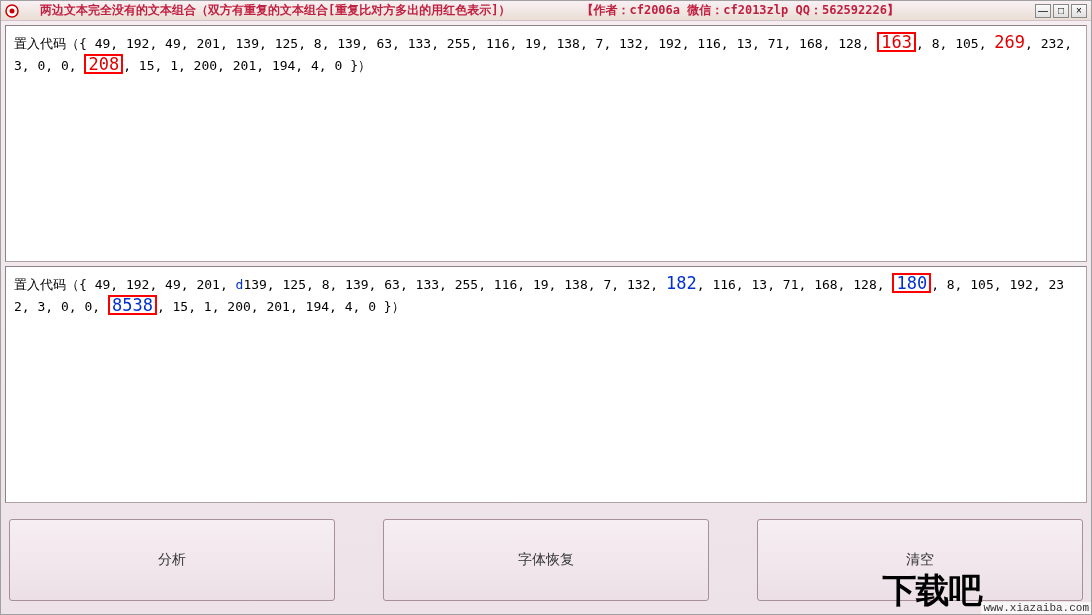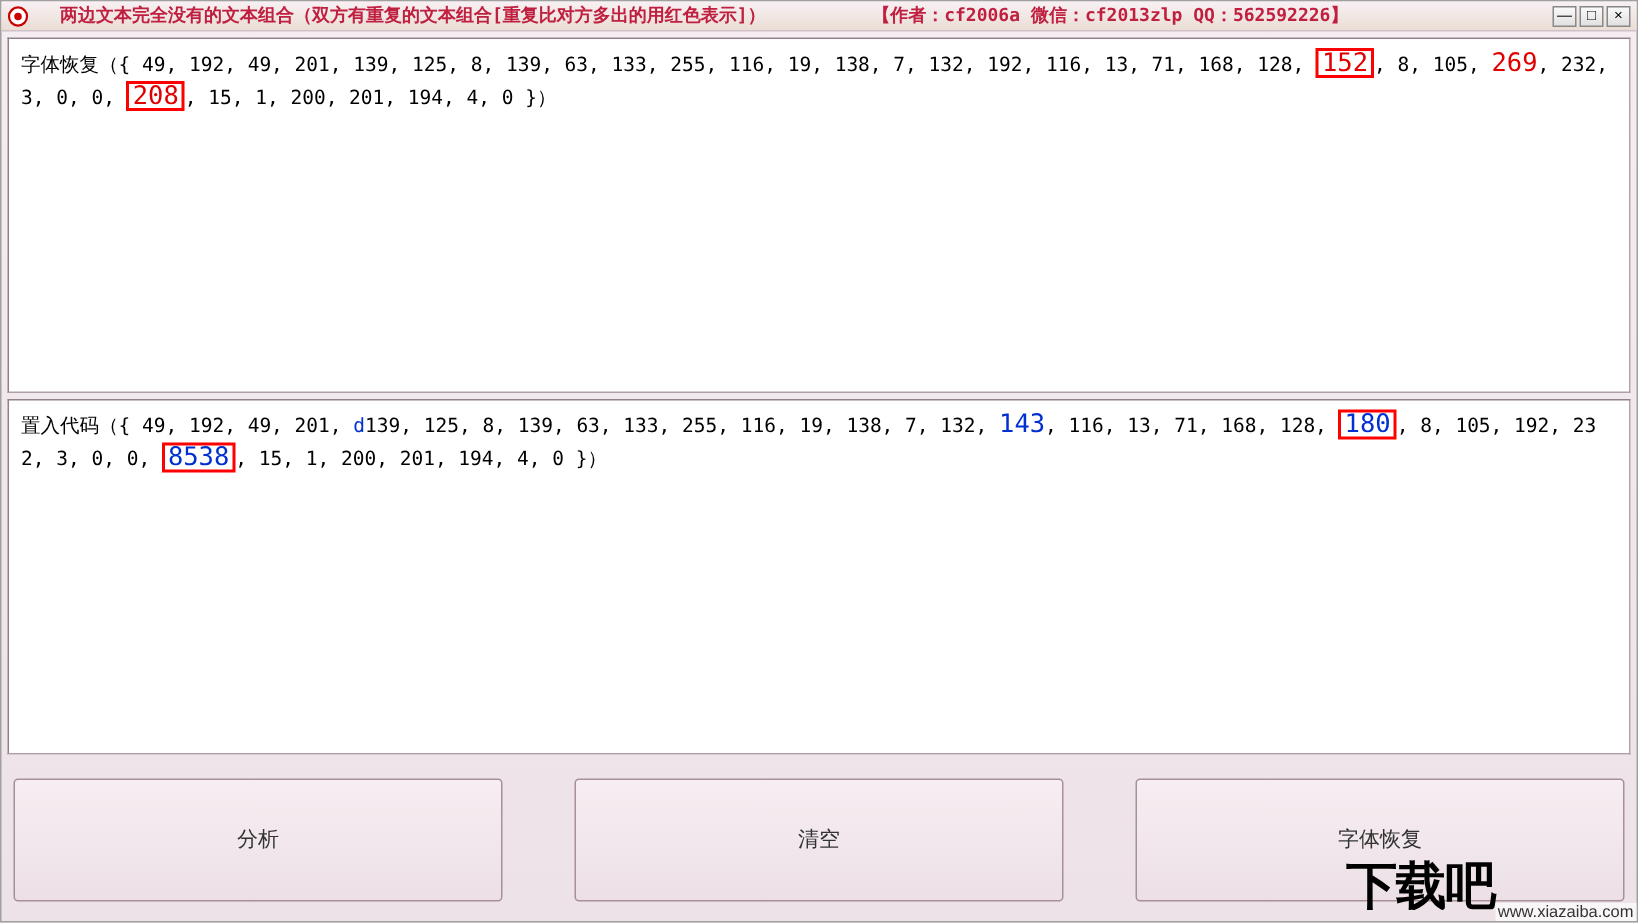--- a/index.html
+++ b/index.html
@@ -123,21 +123,21 @@
   font-weight: 900;
   color: #000;
   font-family: "SimHei", sans-serif;
   letter-spacing: -1px;
 }
 .wm-url {
   font-size: 11px;
   color: #333;
   background: rgba(255,255,255,0.7);
   padding: 0 2px;
-  font-family: Liberation Sans, sans-serif;
+  font-family: Liberation Mono, monospace;
 }
 </style>
 </head>
 <body>
 
 <div class="window">
   <div class="titlebar">
     <span class="titlebar-icon">
       <svg viewBox="0 0 14 14">
           <circle cx="7" cy="7" r="6" fill="#fff" stroke="#c00" stroke-width="1.5"></circle>
@@ -150,31 +150,31 @@
     <div class="wc-buttons">
       <div class="wc-btn">—</div>
       <div class="wc-btn">□</div>
       <div class="wc-btn">×</div>
     </div>
   </div>
 
   <div class="content">
 
     <div class="pane">
-      <span>字体恢复（{ 49, 192, 49, 201, 139, 125, 8, 139, 63, 133, 255, 116, 19, 138, 7, 132, 192, 116, 13, 71, 168, 128, </span><span class="boxed red big">152</span><span>, 8, 105, </span><span class="red big">269</span><span>, 232, 3, 0, 0, </span><span class="boxed red big">208</span><span>, 15, 1, 200, 201, 194, 4, 0 }）</span>
+      <span>置入代码（{ 49, 192, 49, 201, 139, 125, 8, 139, 63, 133, 255, 116, 19, 138, 7, 132, 192, 116, 13, 71, 168, 128, </span><span class="boxed red big">163</span><span>, 8, 105, </span><span class="red big">269</span><span>, 232, 3, 0, 0, </span><span class="boxed red big">208</span><span>, 15, 1, 200, 201, 194, 4, 0 }）</span>
     </div>
 
     <div class="pane">
-      <span>置入代码（{ 49, 192, 49, 201, </span><span class="blue">d</span><span>139, 125, 8, 139, 63, 133, 255, 116, 19, 138, 7, 132, </span><span class="blue big">143</span><span>, 116, 13, 71, 168, 128, </span><span class="boxed blue big">180</span><span>, 8, 105, 192, 232, 3, 0, 0, </span><span class="boxed blue big">8538</span><span>, 15, 1, 200, 201, 194, 4, 0 }）</span>
+      <span>置入代码（{ 49, 192, 49, 201, </span><span class="blue">d</span><span>139, 125, 8, 139, 63, 133, 255, 116, 19, 138, 7, 132, </span><span class="blue big">182</span><span>, 116, 13, 71, 168, 128, </span><span class="boxed blue big">180</span><span>, 8, 105, 192, 232, 3, 0, 0, </span><span class="boxed blue big">8538</span><span>, 15, 1, 200, 201, 194, 4, 0 }）</span>
     </div>
 
     <div class="button-row">
       <div class="big-btn">分析</div>
+      <div class="big-btn">字体恢复</div>
       <div class="big-btn">清空</div>
-      <div class="big-btn">字体恢复</div>
     </div>
 
   </div>
 
   <div class="watermark">
     <span class="wm-big">下载吧</span>
     <span class="wm-url">www.xiazaiba.com</span>
   </div>
 </div>
 

